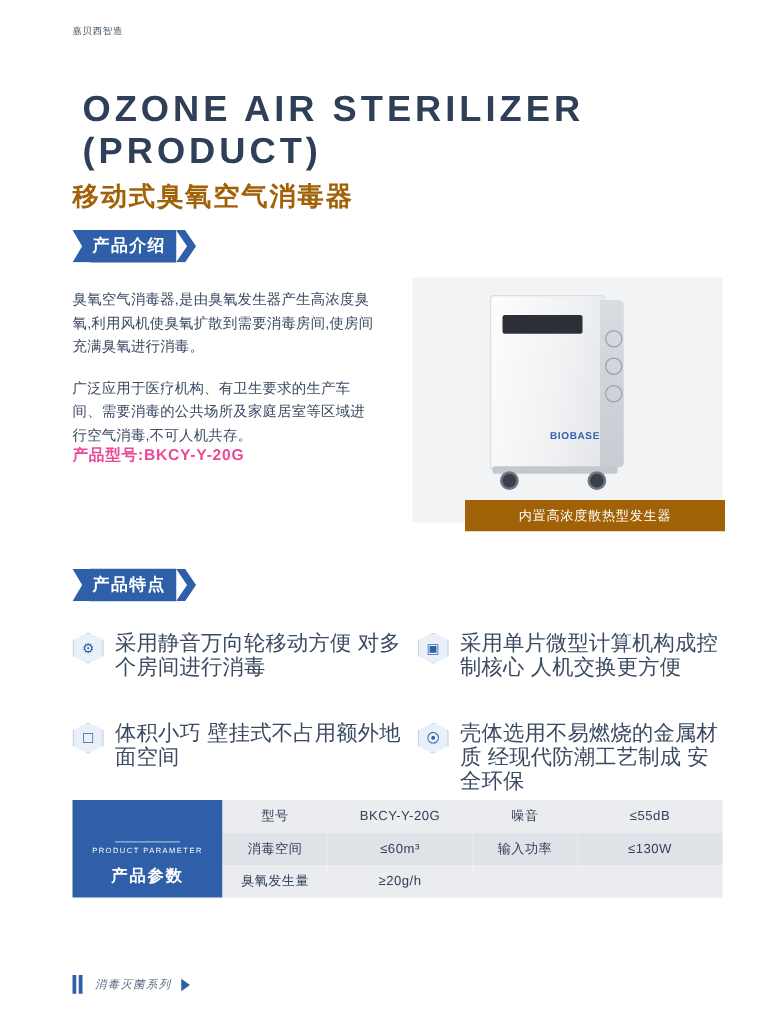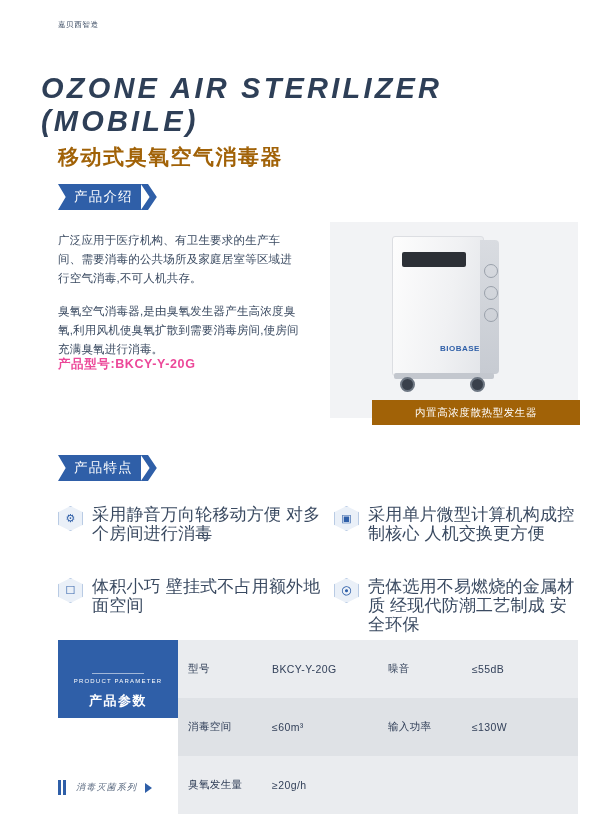--- a/index.html
+++ b/index.html
@@ -28,29 +28,28 @@
     left: 46px;
     top: 20px;
     font-size: 7.5px;
     letter-spacing: 0.6px;
     color: #3c4c63;
   }
 
   
   .title-en {
     position: absolute;
-    left: 29px;
+    left: 54px;
     top: 72px;
     width: 520px;
     font-size: 29px;
     line-height: 33px;
     font-weight: bold;
     letter-spacing: 3.2px;
     color: #2e3f57;
-    font-style: italic;
   }
   .title-cn {
     position: absolute;
     left: 46px;
     top: 143px;
     font-size: 21px;
     font-weight: bold;
     letter-spacing: 1.5px;
     color: #a16207;
   }
@@ -64,21 +63,21 @@
   }
   .banner .chev-left {
     width: 14px;
     background: #2f5fa8;
     clip-path: polygon(0 0, 100% 0, 100% 100%, 0 100%, 55% 50%);
   }
   .banner .body {
     background: #2f5fa8;
     color: #ffffff;
     font-size: 13.5px;
-    font-weight: normal;
+    font-weight: bold;
     letter-spacing: 1.2px;
     padding: 0 8px 0 2px;
     display: flex;
     align-items: center;
   }
   .banner .chev-right {
     width: 16px;
     background: #2f5fa8;
     clip-path: polygon(0 0, 45% 0, 100% 50%, 45% 100%, 0 100%, 55% 50%);
   }
@@ -296,22 +295,23 @@
     top: 0;
     width: 400px;
     height: 78px;
     border-collapse: collapse;
     font-size: 10.5px;
     color: #33415a;
     letter-spacing: 0.4px;
   }
   .param-table td {
     height: 26px;
-    padding: 16px 10px;
+    padding: 0 10px;
     border: none;
+    text-align: center;
   }
   .param-table tr:nth-child(odd) td { background: #eaecef; }
   .param-table tr:nth-child(even) td { background: #dfe2e6; }
   .param-table td.k { width: 78px; }
   .param-table td.v { width: 112px; }
 
   
   .footer {
     position: absolute;
     left: 46px;
@@ -347,33 +347,33 @@
 </style>
 </head>
 <body>
 
 <div class="page">
 
   <div class="brand">嘉贝西智造</div>
 
   <div class="title-en">
     <div>OZONE AIR STERILIZER</div>
-    <div>(MOBILE)</div>
+    <div>(PRODUCT)</div>
   </div>
   <div class="title-cn">移动式臭氧空气消毒器</div>
 
   <div class="banner banner-1">
     <div class="chev-left"></div>
     <div class="body">产品介绍</div>
     <div class="chev-right"></div>
   </div>
 
   <div class="intro">
+    <p>臭氧空气消毒器,是由臭氧发生器产生高浓度臭氧,利用风机使臭氧扩散到需要消毒房间,使房间充满臭氧进行消毒。</p>
     <p>广泛应用于医疗机构、有卫生要求的生产车间、需要消毒的公共场所及家庭居室等区域进行空气消毒,不可人机共存。</p>
-    <p>臭氧空气消毒器,是由臭氧发生器产生高浓度臭氧,利用风机使臭氧扩散到需要消毒房间,使房间充满臭氧进行消毒。</p>
   </div>
   <div class="model">产品型号:BKCY-Y-20G</div>
 
   <div class="photo-panel">
     <div class="device">
       <div class="body-main"></div>
       <div class="side"></div>
       <div class="screen"></div>
       <div class="vent v1"></div>
       <div class="vent v2"></div>

